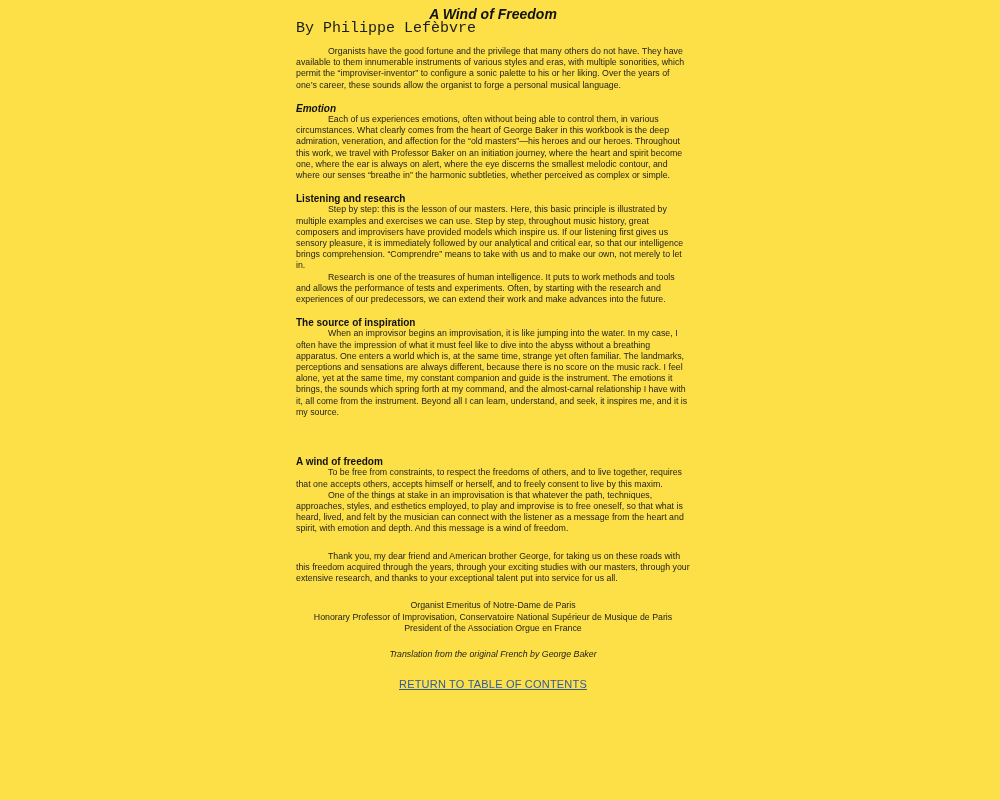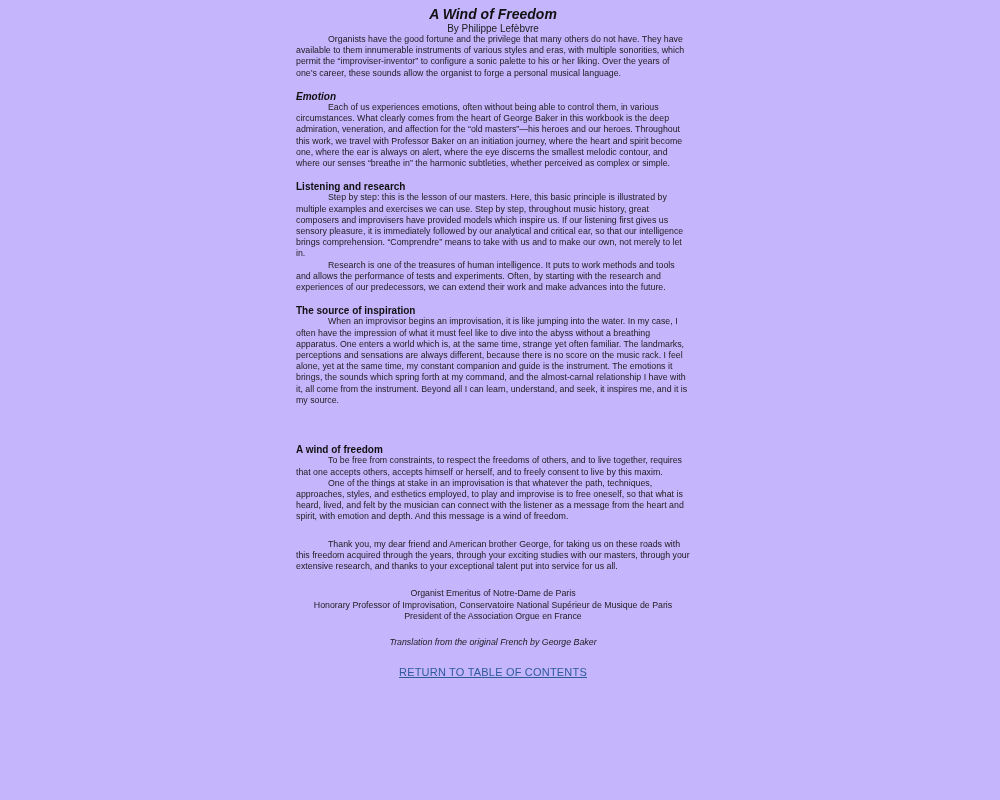--- a/index.html
+++ b/index.html
@@ -5,48 +5,49 @@
   * { margin: 0; padding: 0; box-sizing: border-box; }
   html, body {
     width: 1000px; height: 800px;
     background: #ffffff;
     font-family: "Liberation Sans", "DejaVu Sans", sans-serif;
     overflow: hidden;
   }
   .canvas {
     position: relative;
     width: 1000px; height: 800px;
-    background: #c4b5fd;
+    background: #fde047;
   }
   .doc {
     position: absolute;
     left: 296px; top: 6px;
     width: 394px;
     color: #1c1c1c;
   }
   .title {
     font-size: 14px;
     font-weight: bold;
     font-style: italic;
     text-align: center;
     color: #111111;
     line-height: 17px;
   }
   .byline {
-    font-size: 10px;
-    text-align: center;
+    font-size: 15px;
+    text-align: left;
     line-height: 11px;
+    font-family: Liberation Mono, monospace;
   }
   p.body {
     font-size: 8.8px;
     line-height: 11.2px;
     text-align: left;
     text-indent: 32px;
   }
-  p.intro { }
+  p.intro { margin-top: 12px; }
   .section { margin-top: 12px; }
   .section.big-gap { margin-top: 38px; }
   .heading {
     font-size: 10px;
     font-weight: bold;
     line-height: 11.2px;
     color: #111111;
   }
   .heading.italic { font-style: italic; }
   p.thanks { margin-top: 16px; }

